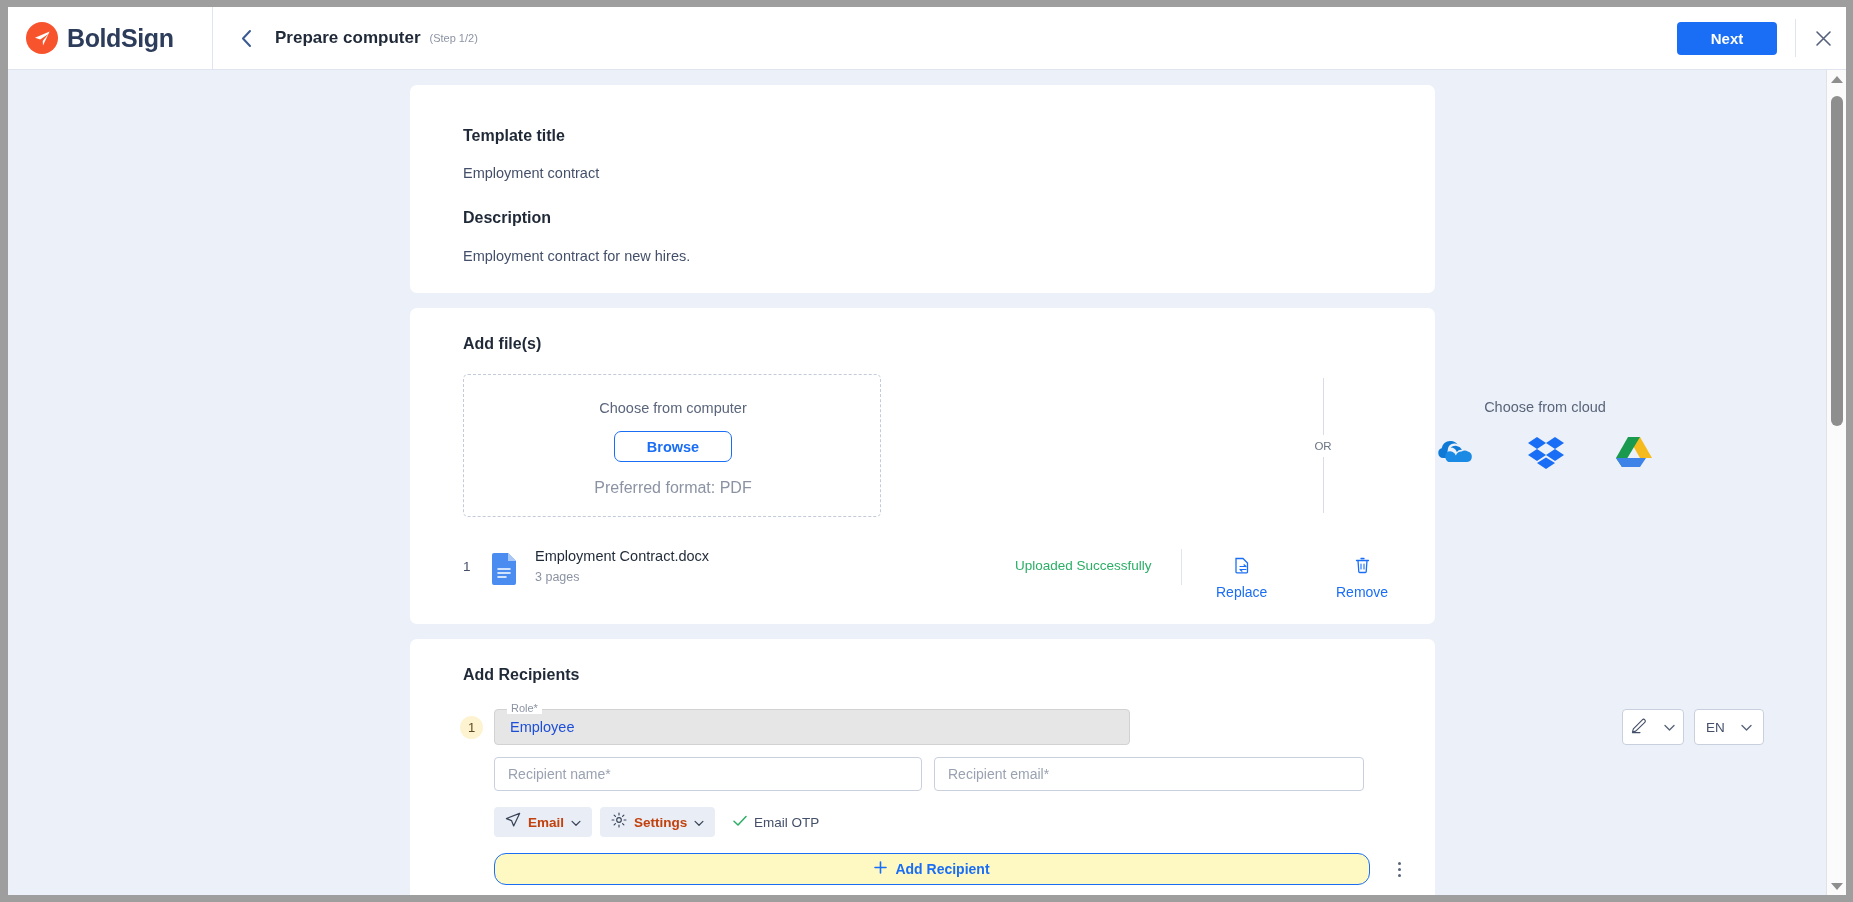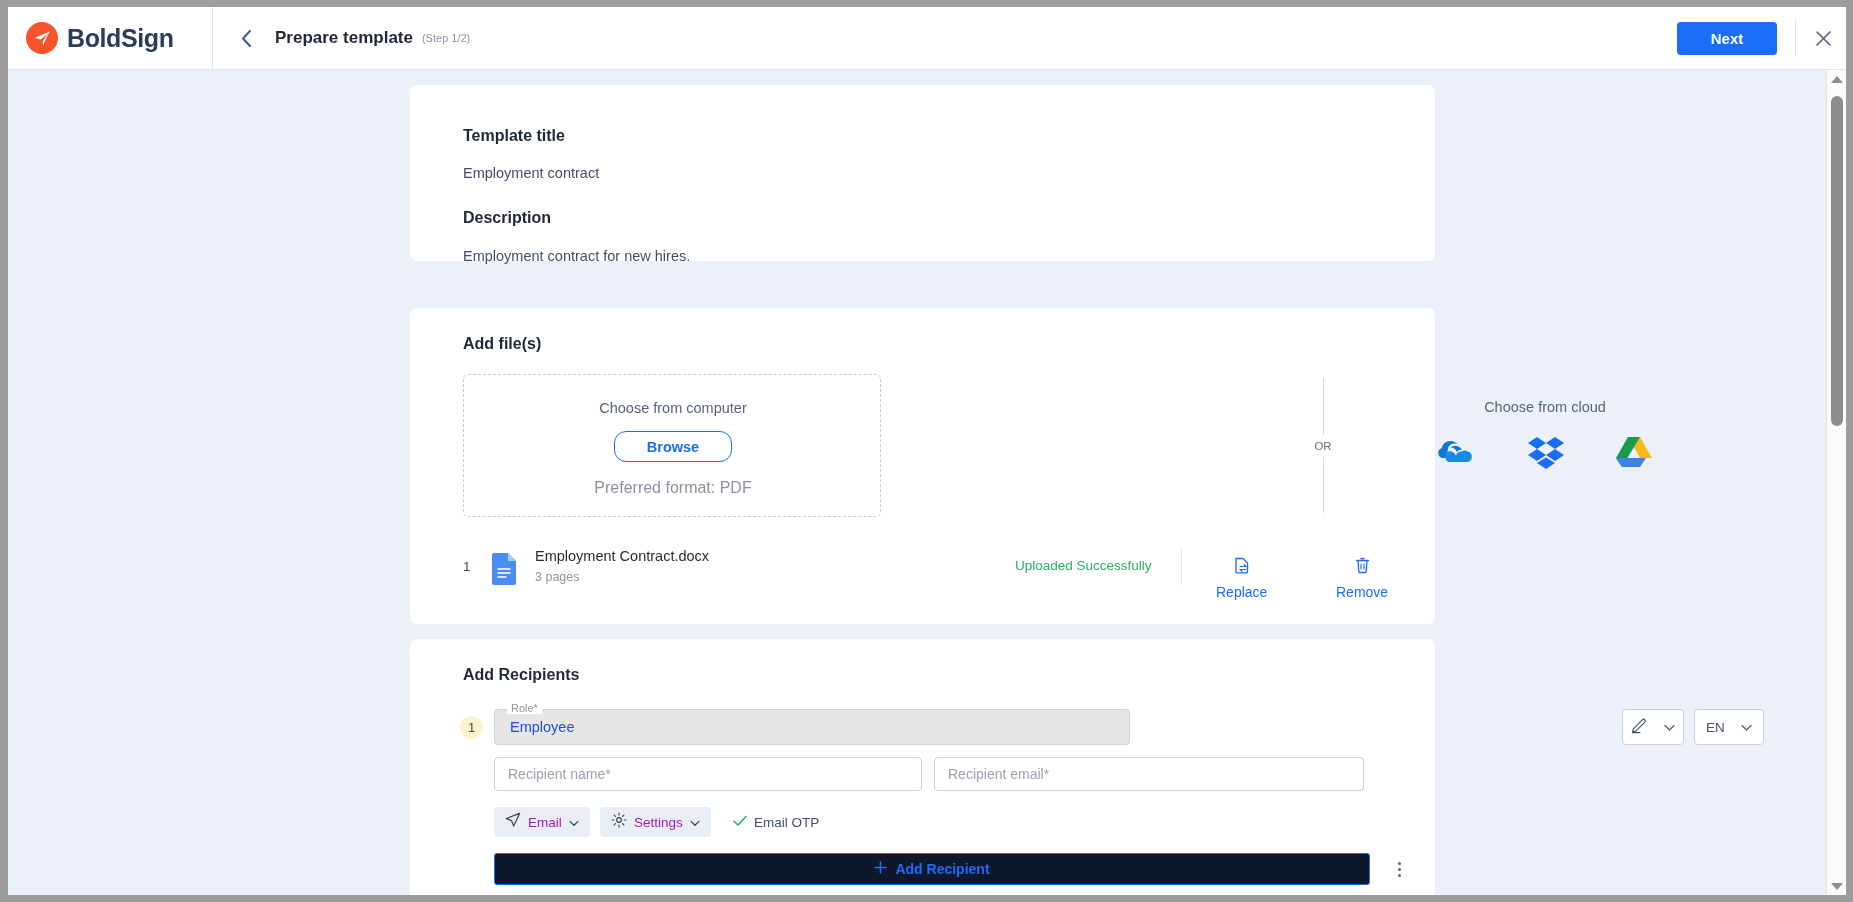--- a/index.html
+++ b/index.html
@@ -89,21 +89,21 @@
     background: #ecf0f8;
     overflow: hidden;
   }
 
   .card {
     position: absolute;
     left: 402px; width: 1025px;
     background: #ffffff;
     border-radius: 7px;
   }
-  #card-meta   { top: 15px;  height: 176px; }
+  #card-meta   { top: 15px;  height: 208px; }
   #card-files  { top: 238px; height: 316px; }
   #card-recip  { top: 569px; height: 300px; }
 
   .sec-head {
     font-size: 16px; font-weight: bold; color: #1f2937;
   }
   .sec-value {
     font-size: 14.5px; color: #44506a;
   }
 
@@ -121,21 +121,21 @@
     border: 1px dashed #c3cad8; border-radius: 5px;
   }
   .dz-title {
     position: absolute; top: 25px; left: 0; width: 418px;
     text-align: center; font-size: 14.5px; color: #5a657a;
   }
   .browse-btn {
     position: absolute; left: 150px; top: 56px;
     width: 118px; height: 31px;
     background: #fff; color: #1a6ef5;
-    border: 1px solid #1a6ef5; border-radius: 12px;
+    border: 1px solid #1a6ef5; border-radius: 7px;
     font-size: 14.5px; font-weight: bold; cursor: pointer;
   }
   .dz-hint {
     position: absolute; top: 104px; left: 0; width: 418px;
     text-align: center; font-size: 16px; color: #8b93a3;
   }
   .or-wrap {
     position: absolute; left: 898px; top: 70px;
     width: 30px; height: 135px;
     display: flex; flex-direction: column; align-items: center;
@@ -234,31 +234,31 @@
   #inp-email { left: 524px; width: 430px; }
 
   .chip {
     position: absolute; top: 168px; height: 30px;
     background: #e8edf6; border: none; border-radius: 4px;
     display: flex; align-items: center; gap: 7px;
     padding: 0 11px; cursor: pointer;
   }
   #chip-email    { left: 84px; }
   #chip-settings { left: 190px; }
-  .chip-text { font-size: 13.5px; color: #a21caf; }
+  .chip-text { font-size: 13.5px; color: #c2410c; font-weight: bold; }
   .otp-wrap {
     position: absolute; left: 323px; top: 168px; height: 30px;
     display: flex; align-items: center; gap: 7px;
   }
   .otp-text { font-size: 13.5px; color: #44506a; }
 
   .add-recip-btn {
     position: absolute; left: 84px; top: 214px;
     width: 876px; height: 32px;
-    background: #0f172a; border: 1px solid #1a6ef5; border-radius: 3px;
+    background: #fef9c3; border: 1px solid #1a6ef5; border-radius: 12px;
     color: #1a6ef5; font-size: 14px; font-weight: bold;
     display: flex; align-items: center; justify-content: center; gap: 8px;
     cursor: pointer;
   }
   .kebab {
     position: absolute; left: 977px; top: 215px;
     width: 24px; height: 30px;
     display: flex; flex-direction: column; align-items: center;
     justify-content: center; gap: 3px; cursor: pointer;
   }
@@ -308,21 +308,21 @@
       </span>
       <span class="brand-name">BoldSign</span>
     </div>
 
     <div class="header-mid">
       <span class="back-chevron">
         <svg width="13" height="19" viewBox="0 0 13 19" aria-hidden="true">
           <path d="M10 2 3 9.5 10 17" fill="none" stroke="#3b5a8f" stroke-width="2" stroke-linecap="round" stroke-linejoin="round"></path>
         </svg>
       </span>
-      <span class="page-title">Prepare template</span>
+      <span class="page-title">Prepare computer</span>
       <span class="page-step">(Step 1/2)</span>
     </div>
 
     <div class="header-right">
       <button class="next-btn">Next</button>
       <span class="hdr-sep"></span>
       <span class="close-btn">
         <svg width="17" height="17" viewBox="0 0 17 17" aria-hidden="true">
           <path d="M2 2 15 15 M15 2 2 15" stroke="#55607a" stroke-width="1.6" stroke-linecap="round"></path>
         </svg>

